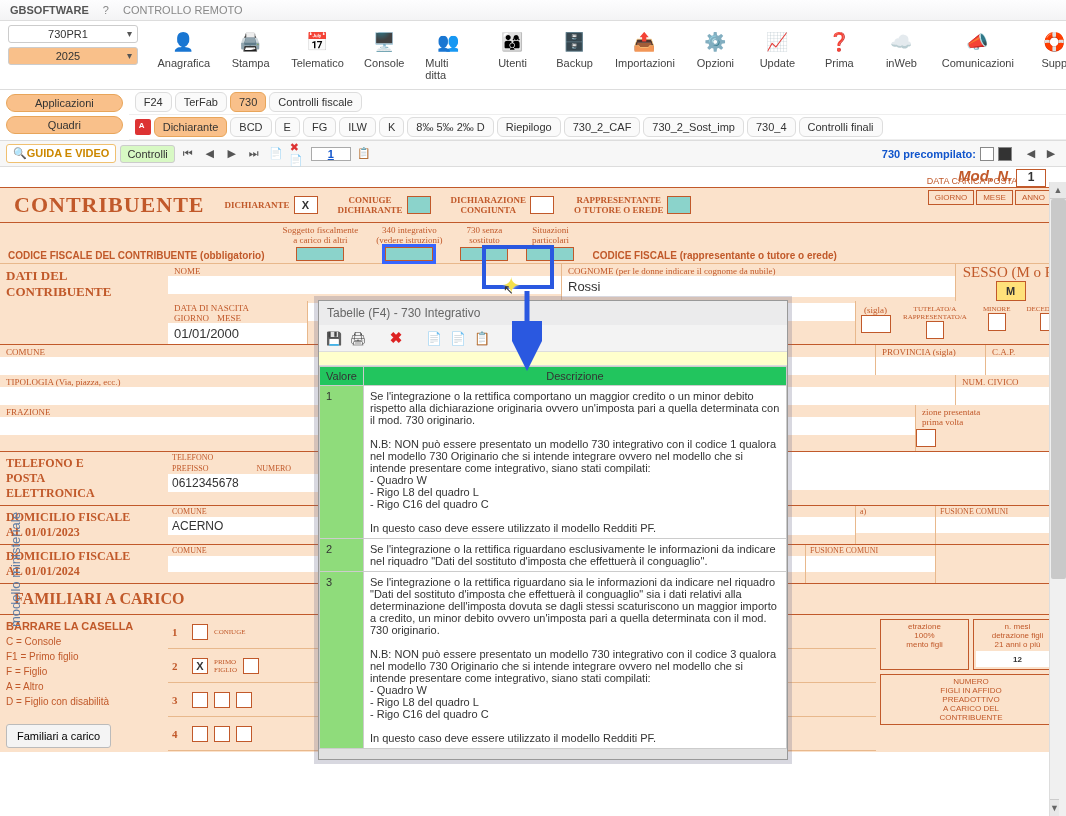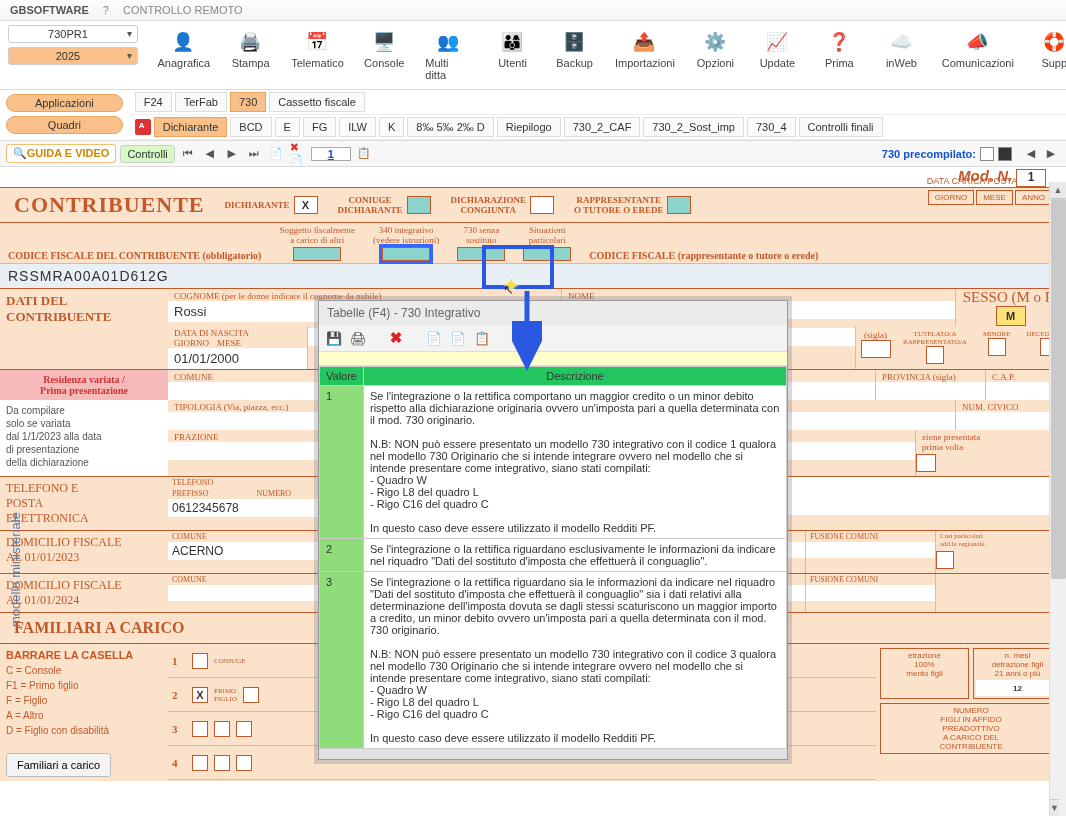--- a/index.html
+++ b/index.html
@@ -14,21 +14,21 @@
 .dropdown::after{content:"▾";position:absolute;right:5px;top:2px;color:#555;font-size:10px}
 .ribbon-items{display:flex;gap:8px}
 .ribbon-item{display:flex;flex-direction:column;align-items:center;gap:2px;padding:4px 6px;border-radius:3px;min-width:54px}
 .ribbon-item .ico{width:26px;height:26px;display:flex;align-items:center;justify-content:center;font-size:18px}
 .ribbon-item .lbl{font-size:11px;color:#444}
 .tabs-row{display:flex;align-items:stretch;border-bottom:1px solid #ddd}
 .left-tabs{display:flex;flex-direction:column;gap:4px;padding:4px 6px}
 .pill{background:#f9c08a;border:1px solid #e8a55a;border-radius:9px;padding:2px 28px;font-size:11px;text-align:center}
 .tabs-stack{flex:1;display:flex;flex-direction:column}
 .tab-line{display:flex;gap:3px;align-items:center;padding:2px 6px;border-bottom:1px solid #eee}
-.tab{padding:3px 8px;border:1px solid #ddd;background:#fafafa;font-size:11px;border-radius:0}
+.tab{padding:3px 8px;border:1px solid #ddd;background:#fafafa;font-size:11px;border-radius:6px}
 .tab.active{background:#f9c08a;border-color:#e8a55a}
 .pdf-ico{width:16px;height:16px;background:#d33;border-radius:2px;display:inline-block;position:relative}
 .pdf-ico::after{content:"A";color:#fff;font-size:8px;font-weight:700;position:absolute;left:4px;top:2px}
 .nav-row{display:flex;align-items:center;gap:4px;padding:3px 6px;border-bottom:1px solid #ddd;background:#f7f7f7}
 .nav-btn{border:1px solid #ccc;background:#fff;padding:2px 6px;border-radius:3px;font-size:11px}
 .nav-btn.guide{color:#c80;border-color:#f0c070;font-weight:600}
 .nav-btn.guide .mag{color:#c80}
 .nav-btn.ctl{background:#d8f9c4}
 .nav-arrow{width:18px;height:18px;display:flex;align-items:center;justify-content:center;color:#555;border:1px solid transparent}
 .page-num{border:1px solid #aaa;width:40px;text-align:center;color:#15c;text-decoration:underline;font-weight:600;background:#fff}
@@ -46,36 +46,36 @@
 .hband .opt{display:flex;align-items:center;gap:4px;margin-left:20px}
 .hband .opt .lbl{font-family:serif;color:#c1592a;font-weight:700;font-size:9px;line-height:10px;text-align:center}
 .chk{width:24px;height:18px;border:1px solid #c1592a;background:#fff;display:inline-flex;align-items:center;justify-content:center;font-weight:700}
 .chk.teal{background:#8bd3cb}
 .erede-hdr{position:absolute;right:14px;top:2px;display:flex;gap:2px;font-family:serif;color:#c1592a;font-size:8px}
 .erede-hdr .cell{border:1px solid #c1592a;padding:2px 6px;text-align:center}
 .sect{display:flex;border-bottom:1px solid #c1592a}
 .sect-label{width:168px;background:#fbe2cb;padding:4px 6px;font-family:serif;color:#c1592a;font-weight:700;font-size:13px}
 .sect-body{flex:1;background:#fbe2cb;position:relative}
 .cf-row{display:flex;align-items:flex-end;padding:2px 8px;gap:18px;background:#fbe2cb;border-bottom:1px solid #e8b88c;position:relative}
-.cf-row .cf-lbl{font-family:Liberation Serif, serif;color:#c1592a;font-weight:700;font-size:10px}
+.cf-row .cf-lbl{font-family:Liberation Sans, sans-serif;color:#c1592a;font-weight:700;font-size:10px}
 .cf-row .cf-mini{font-family:serif;color:#c1592a;font-size:9px;text-align:center;line-height:10px}
 .cf-row .cf-box{width:48px;height:14px;background:#8bd3cb;border:1px solid #c1592a}
 .cf-group{display:flex;flex-direction:column;align-items:center;gap:2px}
 .cf-group.hl .cf-box{outline:3px solid #3765ff}
 .cf-val{background:#e9f0f5;padding:4px 8px;font-size:14px;letter-spacing:1px;border-bottom:1px solid #c1592a}
 .field-lbl{font-family:serif;color:#c1592a;font-size:9px;padding:2px 6px 0}
 .field-row{display:flex}
 .field{flex:1;border-right:1px solid #e8b88c;min-height:30px}
 .field .val{background:#fff;padding:3px 6px;font-size:13px;min-height:18px}
 .seslbl{font-family:Liberation Serif, serif;color:#c1592a;font-size:15px}
 .sesbox{width:30px;height:20px;background:#ffe17a;border:1px solid #c1592a;display:flex;align-items:center;justify-content:center;font-weight:700}
 .rv{background:#f7baba;color:#c33;text-align:center;padding:4px;font-family:serif;font-size:10px;font-weight:700}
 .notes{font-size:10px;color:#555;padding:4px 6px;line-height:13px}
 .sect-row{background:#fbe2cb;border-bottom:1px solid #c1592a;display:flex}
-.sect-row .sl{width:168px;background:#fbe2cb;padding:4px 6px;font-family:serif;color:#c1592a;font-weight:400;font-size:12px}
+.sect-row .sl{width:168px;background:#fbe2cb;padding:4px 6px;font-family:serif;color:#c1592a;font-weight:700;font-size:12px}
 .sect-row .sb{flex:1;display:flex;background:#fbe2cb}
 .sb .col{border-right:1px solid #e8b88c;padding:0;min-width:80px}
 .sb .col .fl{font-family:serif;color:#c1592a;font-size:8px;padding:1px 4px}
 .sb .col .fv{background:#fff;padding:2px 4px;min-height:16px;font-size:12px}
 .fam-title{font-family:serif;color:#c1592a;font-weight:700;font-size:16px;padding:6px 14px;background:#fbe2cb;border-bottom:1px solid #c1592a}
 .vtext{position:absolute;left:8px;top:460px;transform:rotate(-90deg);transform-origin:left top;color:#5d7ca5;font-size:13px;white-space:nowrap}
 .fam-grid{display:flex;background:#fbe2cb}
 .fam-left{width:168px;padding:4px 6px;font-family:serif;color:#c1592a;font-size:10px;line-height:15px}
 .fam-left b{font-size:11px}
 .fam-rows{flex:1}
@@ -187,21 +187,21 @@
 <div class="tabs-row">
   <div class="left-tabs">
     <div class="pill">Applicazioni</div>
     <div class="pill">Quadri</div>
   </div>
   <div class="tabs-stack">
     <div class="tab-line" id="tabs1">
         <div class="tab">F24</div>
         <div class="tab">TerFab</div>
         <div class="tab active">730</div>
-        <div class="tab">Cassetto fiscale</div>
+        <div class="tab">Controlli fiscale</div>
       </div>
     <div class="tab-line" id="tabs2">
         <span class="pdf-ico"></span>
         <div class="tab active">Dichiarante</div>
         <div class="tab">BCD</div>
         <div class="tab">E</div>
         <div class="tab">FG</div>
         <div class="tab">ILW</div>
         <div class="tab">K</div>
         <div class="tab">8‰  5‰ 2‰ D</div>
@@ -284,34 +284,33 @@
 sostituto</span>
         <span class="cf-box"></span>
       </div>
     <div class="cf-group">
         <span class="cf-mini" style="white-space:pre">Situazioni
 particolari</span>
         <span class="cf-box"></span>
       </div>
     <span class="cf-lbl">CODICE FISCALE (rappresentante o tutore o erede)</span>
   </div>
-  <div class="cf-val">RSSMRA00A01D612G</div>
 
   <div class="sect">
     <div class="sect-label" style="white-space:pre">DATI DEL
 CONTRIBUENTE</div>
     <div class="sect-body">
       <div class="field-row">
         <div class="field" style="flex:2">
+            <div class="field-lbl">NOME</div>
+            <div class="val"></div>
+          </div>
+        <div class="field" style="flex:2">
             <div class="field-lbl">COGNOME (per le donne indicare il cognome da nubile)</div>
             <div class="val">Rossi</div>
-          </div>
-        <div class="field" style="flex:2">
-            <div class="field-lbl">NOME</div>
-            <div class="val"></div>
           </div>
         <div class="field" style="width:110px;flex:none;display:flex;flex-direction:column;align-items:center">
             <div class="seslbl">SESSO (M o F)</div>
             <div class="sesbox">M</div>
           </div>
       </div>
       <div class="field-row">
         <div class="field" style="width:140px;flex:none">
           <div class="field-lbl">DATA DI NASCITA</div>
           <div style="display:flex;gap:8px;padding:0 6px">
@@ -329,29 +328,20 @@
           <div style="text-align:center"><div class="field-lbl" style="white-space:pre;font-size:7px">TUTELATO/A
 RAPPRESENTATO/A</div><div class="chk" style="width:18px"></div></div>
           <div style="text-align:center"><div class="field-lbl" style="font-size:7px">MINORE</div><div class="chk" style="width:18px"></div></div>
           <div style="text-align:center"><div class="field-lbl" style="font-size:7px">DECEDUTO/A</div><div class="chk" style="width:18px"></div></div>
         </div>
       </div>
     </div>
   </div>
 
   <div class="sect">
-    <div style="width:168px">
-      <div class="rv" style="white-space:pre">Residenza variata /
-Prima presentazione</div>
-      <div class="notes" style="white-space:pre">Da compilare
-solo se variata
-dal 1/1/2023 alla data
-di presentazione
-della dichiarazione</div>
-    </div>
     <div class="sect-body">
       <div class="field-row">
         <div class="field" style="flex:3">
             <div class="field-lbl">COMUNE</div>
             <div class="val"></div>
           </div>
         <div class="field" style="width:110px;flex:none">
             <div class="field-lbl">PROVINCIA (sigla)</div>
             <div class="val"></div>
           </div>
@@ -409,22 +399,20 @@
           <div class="fv">ACERNO</div>
         </div>
       <div class="col" style="width:60px">
           <div class="fl">a)</div>
           <div class="fv"></div>
         </div>
       <div class="col" style="width:130px">
           <div class="fl">FUSIONE COMUNI</div>
           <div class="fv"></div>
         </div>
-      <div class="col" style="width:130px"><div class="fl" style="white-space:pre;font-size:7px">Casi particolari
-add.le regionale</div><div class="chk" style="width:18px;margin:2px auto"></div></div>
     </div>
   </div>
 
   <div class="sect-row">
     <div class="sl" style="white-space:pre">DOMICILIO FISCALE
 AL 01/01/2024</div>
     <div class="sb">
       <div class="col" style="flex:2">
           <div class="fl">COMUNE</div>
           <div class="fv"></div>

